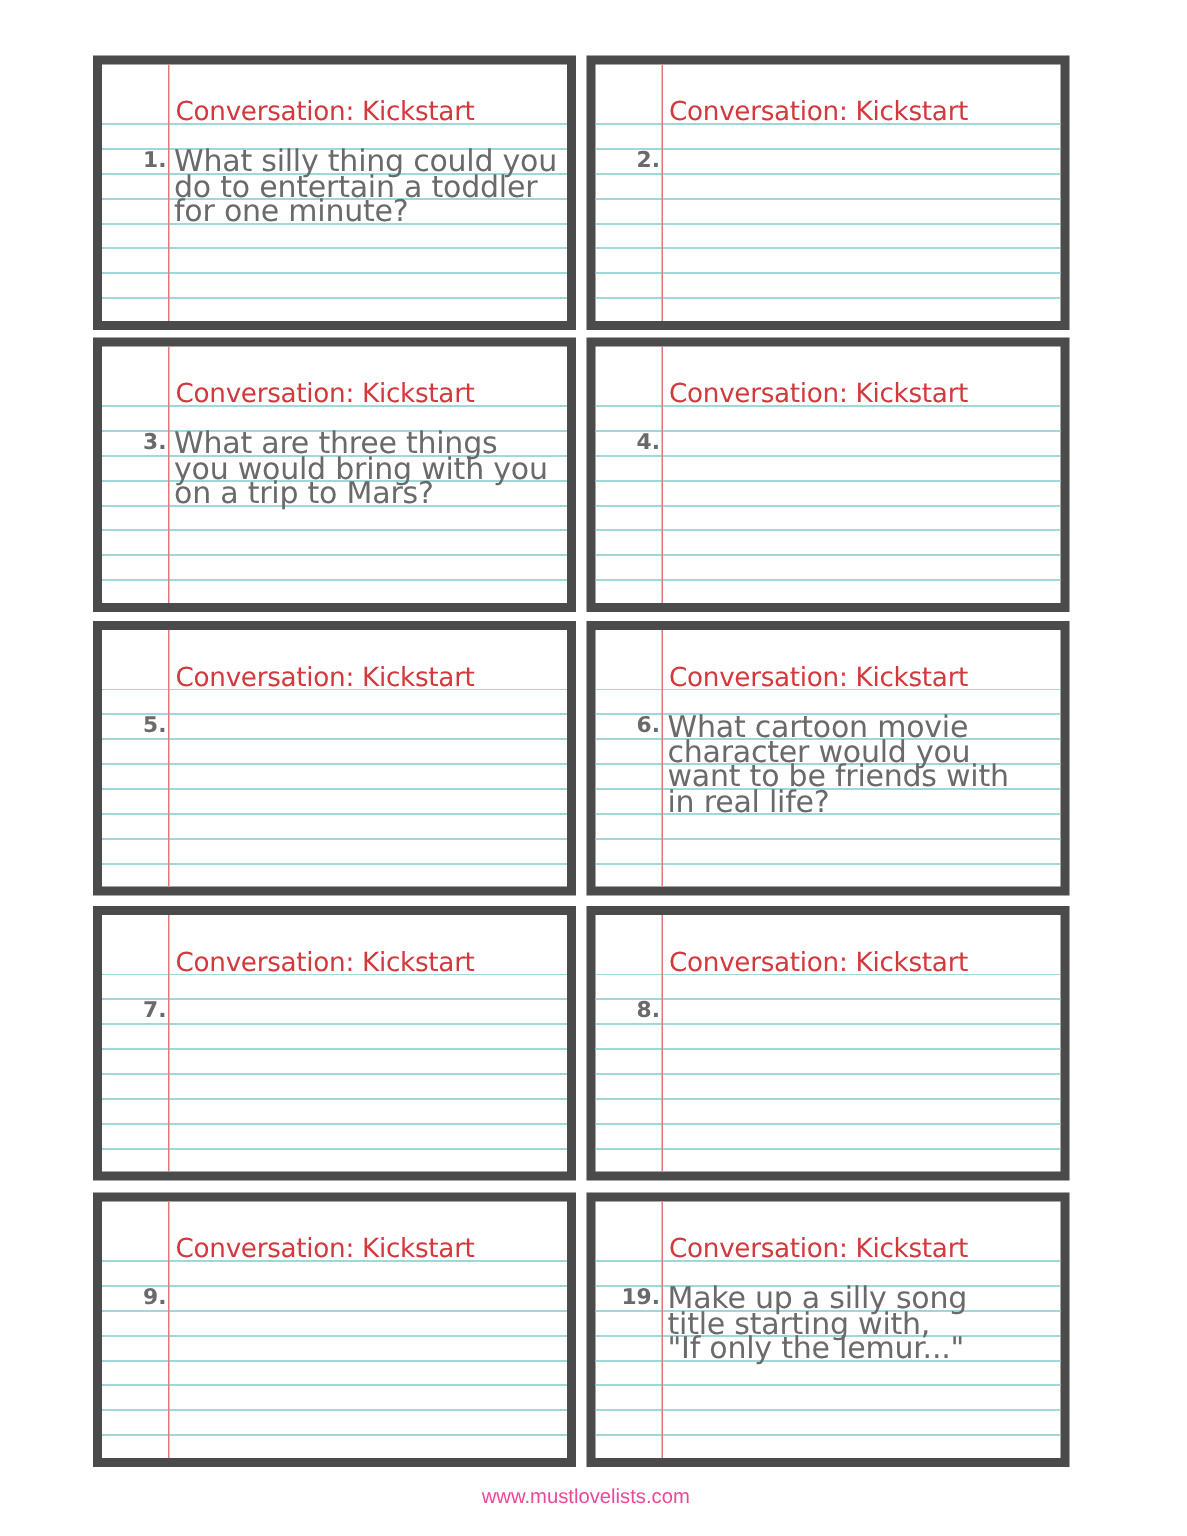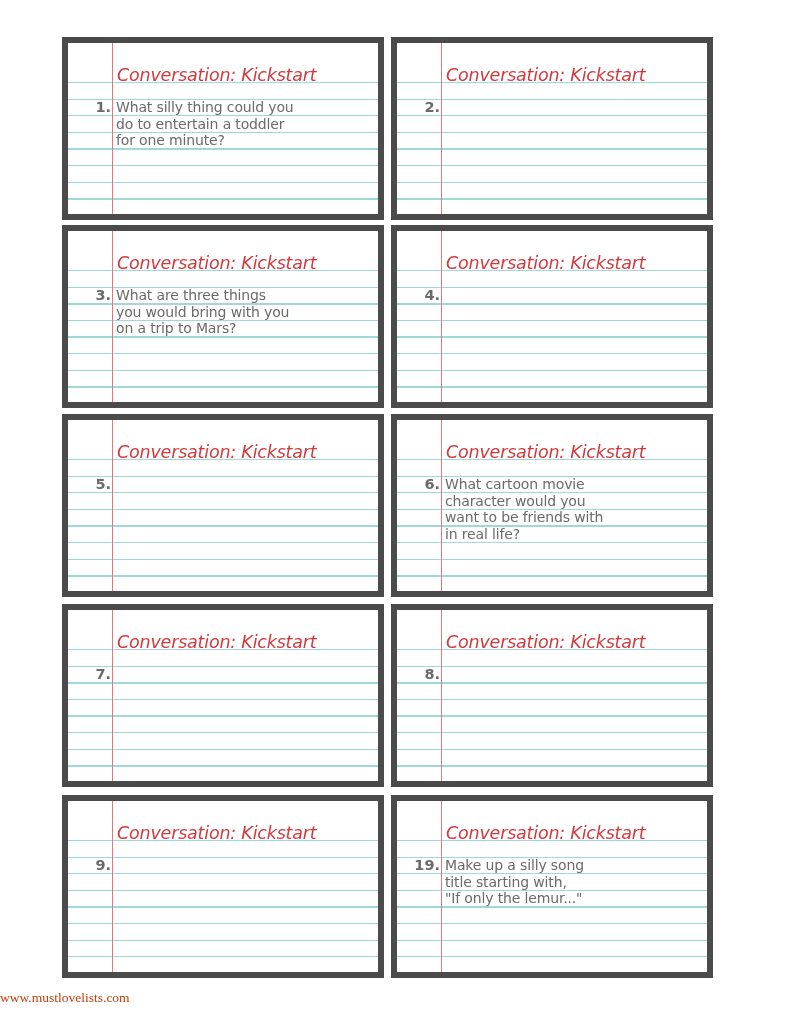--- a/index.html
+++ b/index.html
@@ -13,33 +13,33 @@
   }
   .lines {
     position: absolute; left: 0; right: 0; top: 39px; bottom: 0;
     background-image: repeating-linear-gradient(to bottom, #9fd8d8 0px, #9fd8d8 1.3px, transparent 1.3px, transparent 16.6px);
   }
   .margin-line {
     position: absolute; top: 0; bottom: 0; left: 44px; width: 1.3px; background: #e07a7a;
   }
   .title {
     position: absolute; left: 49px; top: 22px; font-size: 17.5px; color: #d2393d;
-    letter-spacing: -0.2px; white-space: nowrap; line-height: 20px; font-style: italic;
+    letter-spacing: -0.2px; white-space: nowrap; line-height: 20px;
   }
   .num {
     position: absolute; right: calc(100% - 43px); top: 56px; font-size: 14.5px; color: #6a6a6a;
     line-height: 16.6px; white-space: nowrap; font-weight: bold;
   }
   .body {
-    position: absolute; left: 48px; top: 56px; font-size: 14px; color: #6a6a6a;
+    position: absolute; left: 48px; top: 56px; font-size: 20px; color: #6a6a6a;
     line-height: 16.6px; white-space: pre; letter-spacing: -0.15px;
   }
   .footer {
-    position: absolute; left: 0; width: 781px; top: 990px; 
-    font-size: 13.5px; color: #c2410c; font-family: Liberation Serif, serif;
+    position: absolute; left: 0; width: 781px; top: 990px; text-align: center;
+    font-size: 13.5px; color: #ec4899; font-family: Liberation Sans, sans-serif;
   }
 </style>
 </head>
 <body>
 
 <div class="card" style="left:62px; top:37px;">
   <div class="lines"></div>
   <div class="margin-line"></div>
   <div class="title">Conversation: Kickstart</div>
   <div class="num">1.</div>

